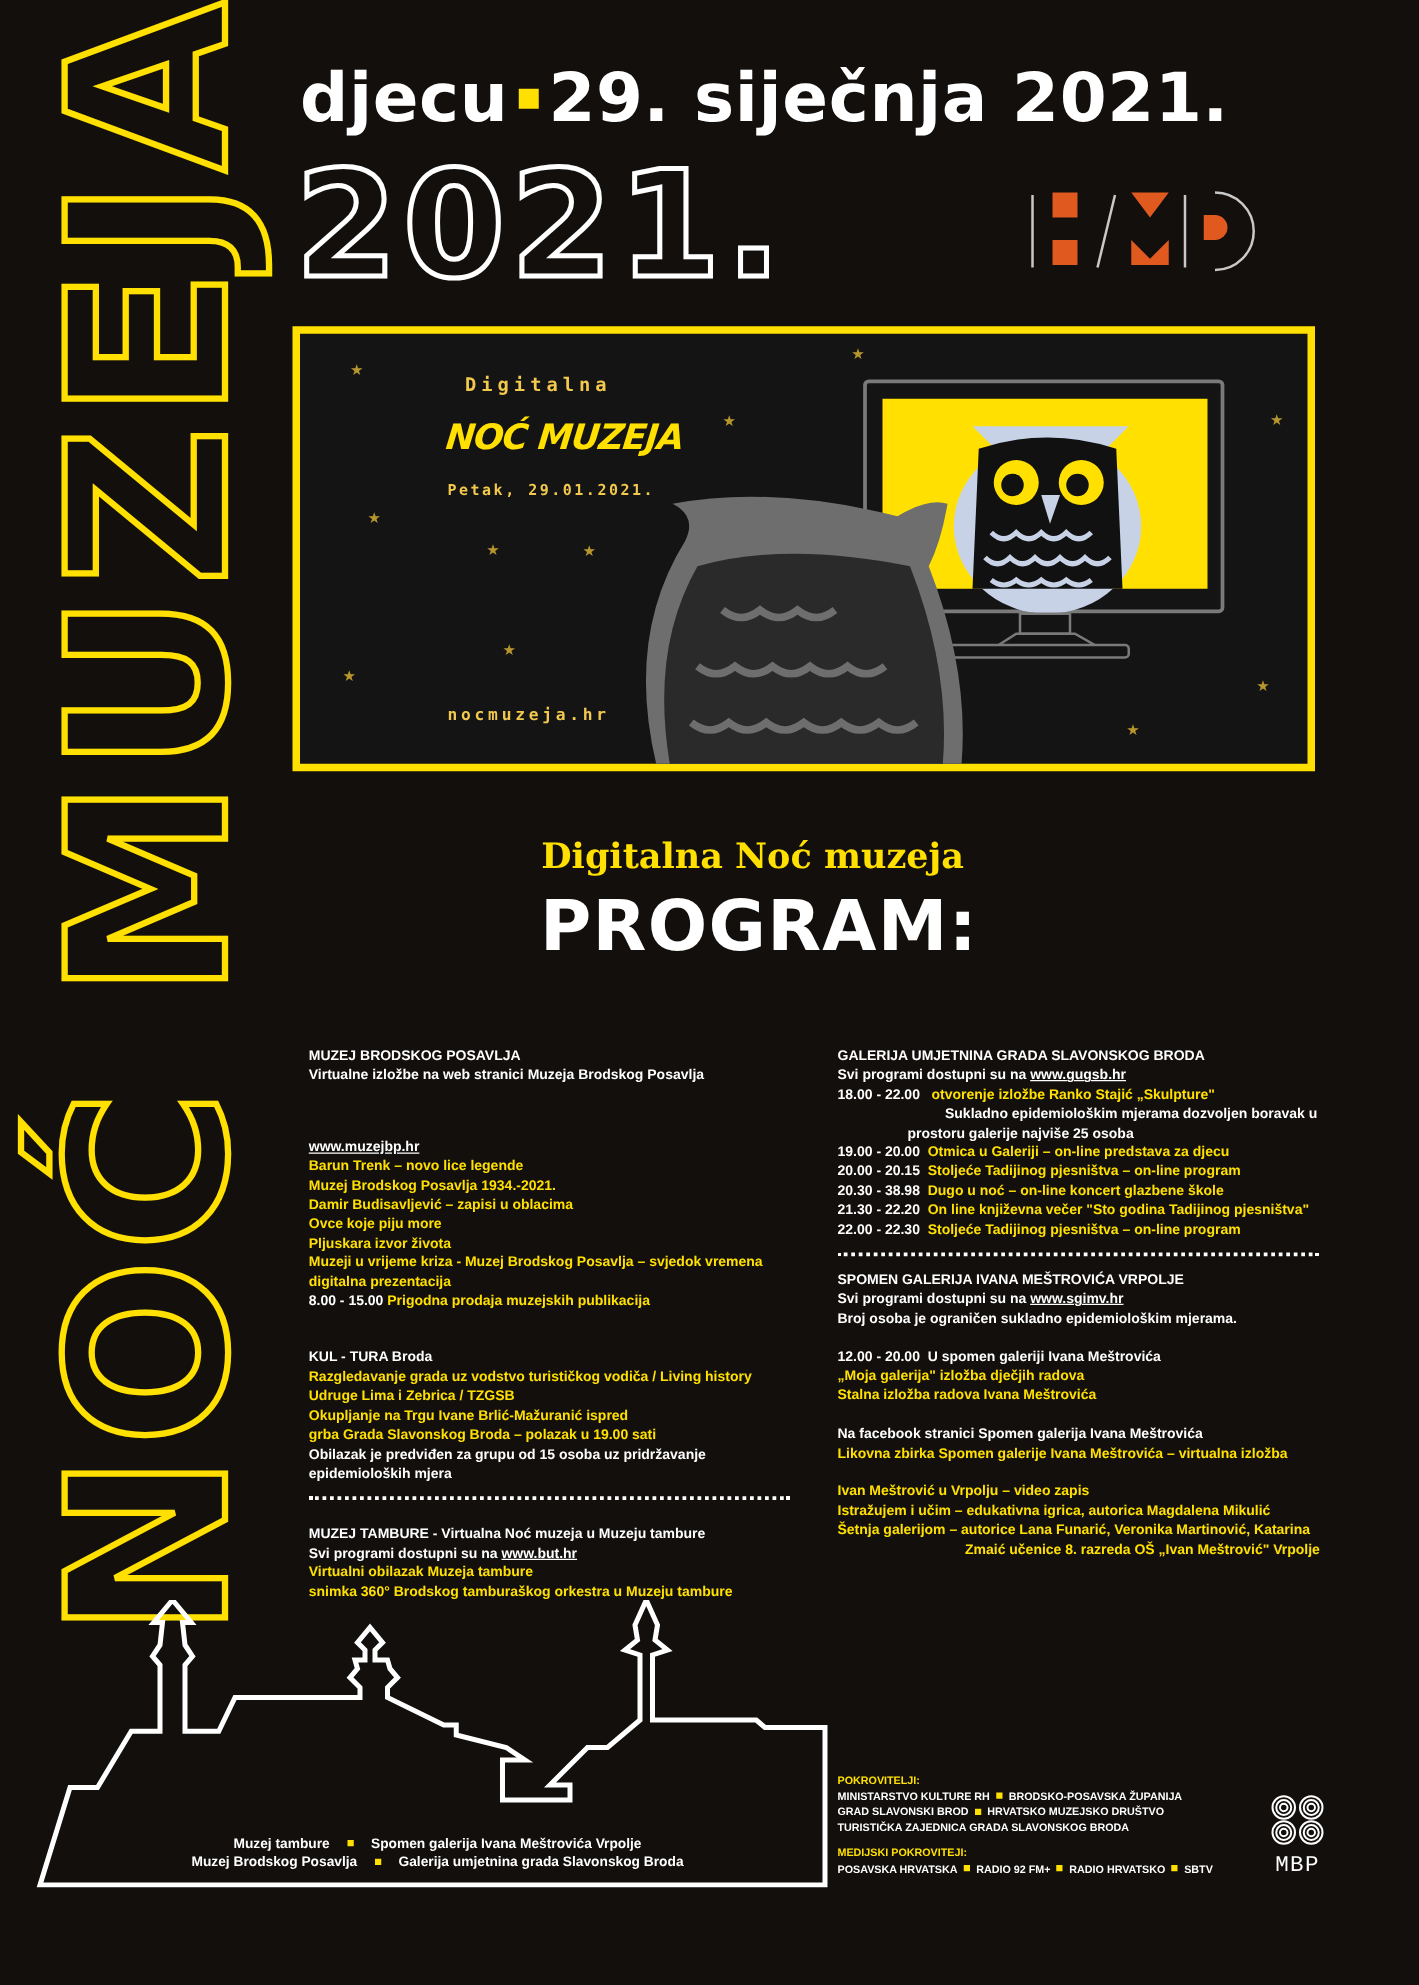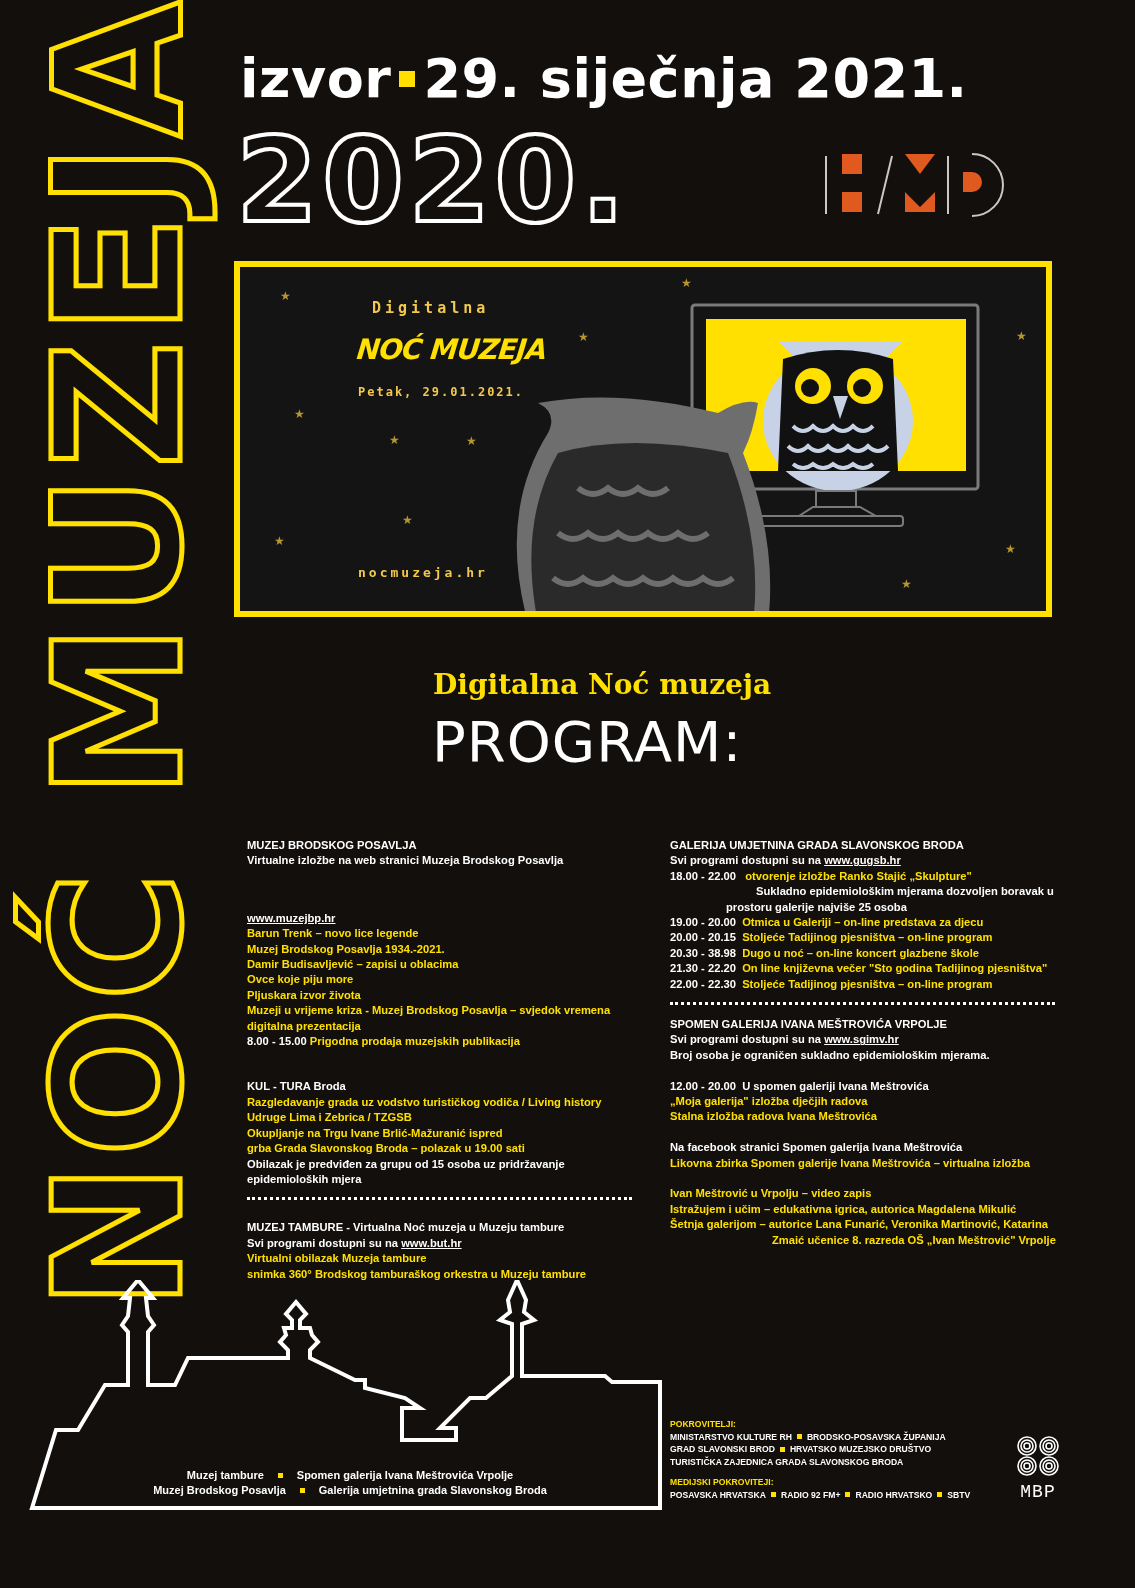--- a/index.html
+++ b/index.html
@@ -32,21 +32,21 @@
     overflow: hidden; box-sizing: border-box;
   }
   .mono { font-family: "DejaVu Sans Mono", monospace; color: #f2c94c; font-weight: bold; }
   #b-digitalna { left: 132px; top: 32px; font-size: 15px; letter-spacing: 4px; }
   #b-noc { left: 117px; top: 66px; font-family: "DejaVu Sans", sans-serif; font-style: italic; font-weight: bold; font-size: 28px; color: #ffe000; letter-spacing: -1px; transform: skewX(-6deg); }
   #b-date { left: 118px; top: 118px; font-size: 12px; letter-spacing: 2px; }
   #b-url { left: 118px; top: 298px; font-size: 13px; letter-spacing: 3px; }
   .star { position: absolute; color: #b8962e; font-size: 12px; line-height: 12px; }
   
   #prog-sub { left: 433px; top: 668px; font-family: "DejaVu Serif", serif; font-weight: bold; font-size: 28px; color: #ffe000; white-space: nowrap; }
-  #prog-title { left: 432px; top: 712px; font-family: "DejaVu Sans", sans-serif; font-weight: normal; font-size: 56px; color: #fff; letter-spacing: 1px; line-height: 60px; }
+  #prog-title { left: 432px; top: 712px; font-family: "DejaVu Sans", sans-serif; font-weight: bold; font-size: 56px; color: #fff; letter-spacing: 1px; line-height: 60px; }
   
   .col { position: absolute; font-family: "Liberation Sans", sans-serif; font-weight: bold; font-size: 11.2px; line-height: 15.4px; white-space: nowrap; }
   .col .w { color: #ffffff; }
   .col .y { color: #ffe000; }
   .col .u { text-decoration: underline; margin-top: 42px; }
   .col .gap { height: 15.4px; }
   .col .gap2 { height: 30px; }
   .dots { border-bottom: 3px dotted #ffffff; height: 0; margin: 10px 0 12px 0; }
   #colL { left: 247px; top: 838px; width: 385px; }
   #colR { left: 670px; top: 838px; width: 385px; }
@@ -64,23 +64,23 @@
   #sponsors .gap { height: 8px; }
   #mbp { left: 1008px; top: 1436px; width: 60px; height: 80px; text-align: center; }
   #mbp-text { font-family: Liberation Mono, monospace; font-size: 18px; color: #fff; letter-spacing: 1px; margin-top: 2px; }
 </style>
 </head>
 <body>
 
 <div id="vtitle">NOĆ MUZEJA</div>
 
 <div id="date-line" class="abs">
-  <span>izvor</span><span class="sq"></span><span>29. siječnja 2021.</span>
-</div>
-<div id="year" class="abs">2020.</div>
+  <span>djecu</span><span class="sq"></span><span>29. siječnja 2021.</span>
+</div>
+<div id="year" class="abs">2021.</div>
 
 <svg id="hmd" class="abs" viewBox="0 0 230 70">
   <line x1="6" y1="6" x2="6" y2="64" stroke="#c8c8c8" stroke-width="2"></line>
   <rect x="22" y="4" width="20" height="20" fill="#e05a1f"></rect>
   <rect x="22" y="42" width="20" height="20" fill="#e05a1f"></rect>
   <line x1="72" y1="6" x2="58" y2="64" stroke="#c8c8c8" stroke-width="2"></line>
   <polygon points="85,4 115,4 100,24" fill="#e05a1f"></polygon>
   <polygon points="85,42 100,57 115,42 115,62 85,62" fill="#e05a1f"></polygon>
   <line x1="128" y1="6" x2="128" y2="64" stroke="#c8c8c8" stroke-width="2"></line>
   <path d="M143 22 L152 22 A10 10 0 0 1 152 42 L143 42 Z" fill="#e05a1f"></path>

